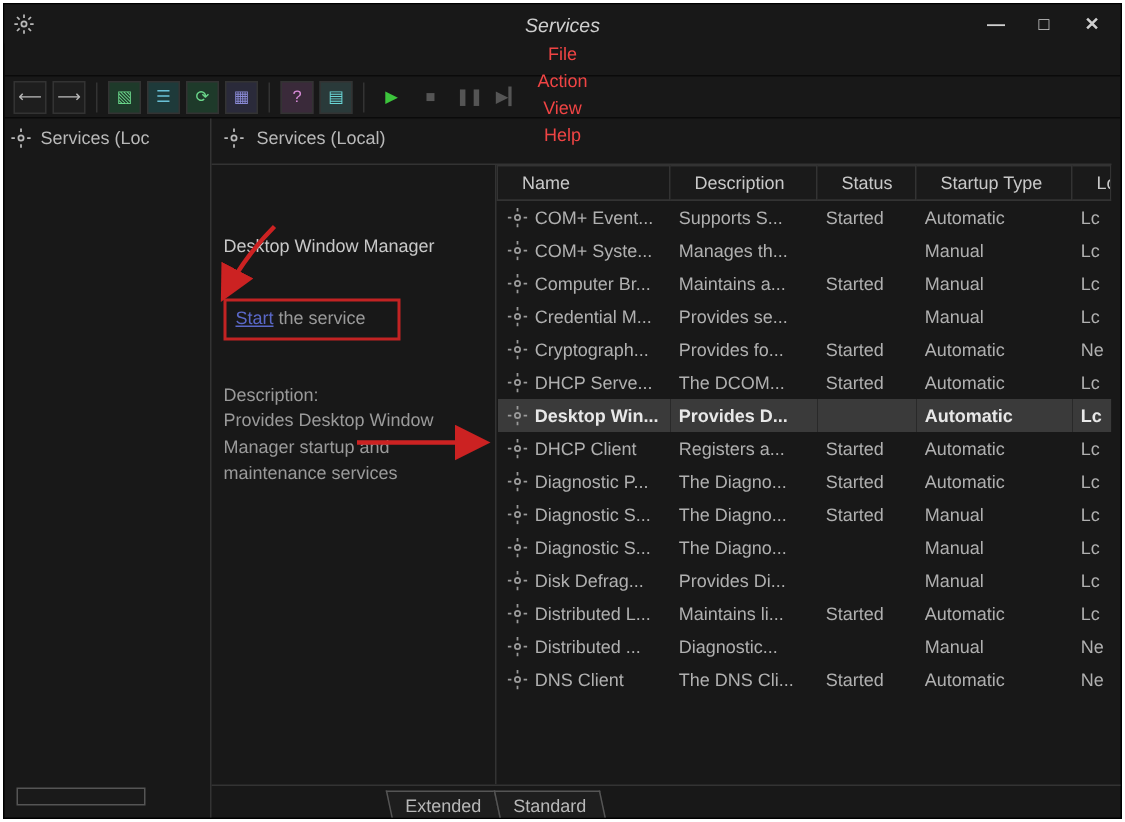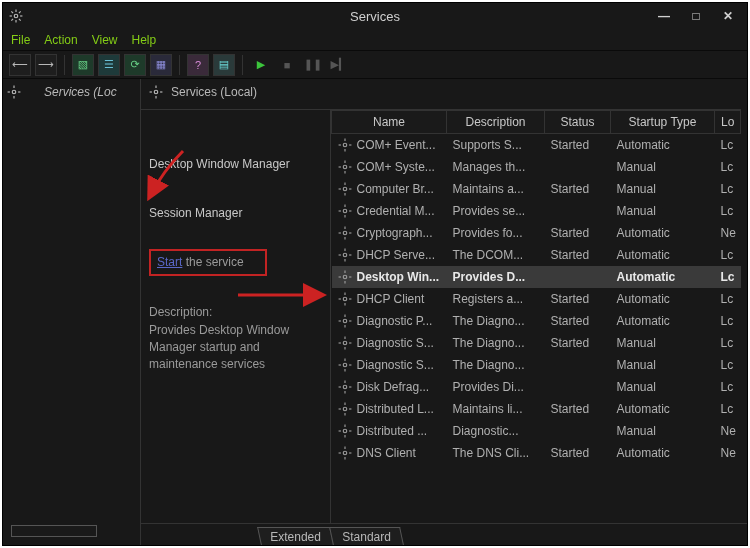--- a/index.html
+++ b/index.html
@@ -18,65 +18,66 @@
     border: 1px solid #000;
   }
   .titlebar {
     height: 26px; background: #181818;
     display: flex; align-items: center;
     padding: 0 6px;
     position: relative;
   }
   .titlebar .title-icon { margin-right: 6px; }
   .gear-svg { width: 14px; height: 14px; display: block; }
-  .titlebar .title { position:absolute; left:50%; transform:translateX(-50%); color:#cfcfcf; font-size:13px; }
+  .titlebar .title { position:absolute; left:50%; transform:translateX(-50%); color:#cfcfcf; font-size:13px;font-style:italic; }
   .winctl { margin-left: auto; display:flex; gap:18px; align-items:center; padding-right:6px;}
   .winctl span { width:14px; text-align:center; color:#cfcfcf; font-weight:bold; cursor:pointer; }
   .menubar {
     height: 22px; display:flex; align-items:center;
-    padding: 0 8px; gap: 14px; color:#84cc16;
+    padding: 0 8px; gap: 4px; color:#ef4444;
     border-bottom:1px solid #0a0a0a;
+    flex-direction:column;
   }
   .menubar span { cursor:pointer; }
   .toolbar {
     height: 28px; border-bottom:1px solid #0a0a0a;
     display:flex; align-items:center; gap:4px; padding:0 6px;
   }
   .tb-btn {
     width:22px; height:22px; display:flex; align-items:center; justify-content:center;
     border:1px solid #333; background:#1e1e1e; cursor:pointer; font-size:11px;
   }
   .tb-sep { width:1px; height:20px; background:#333; margin:0 3px; }
   .client {
     display:flex; height: calc(100% - 26px - 22px - 28px);
   }
   .left-pane {
     width:138px; border-right:1px solid #333; padding:6px 4px;
   }
-  .left-hdr { display:flex; align-items:center; gap:23px; white-space:nowrap;font-style:italic; }
+  .left-hdr { display:flex; align-items:center; gap:6px; white-space:nowrap; }
   .right-pane { flex:1; display:flex; flex-direction:column; }
   .rp-header {
     padding:6px 8px 10px 8px;
     display:flex; align-items:center; gap:8px;
   }
   .rp-body { flex:1; display:flex; border-top:1px solid #333; margin:0 6px 0 0; overflow:hidden; }
   .info-panel {
     width:190px; padding:14px 6px 6px 8px; border-right:1px solid #333;
     color:#9a9a9a; line-height:1.45;
     position: relative;
   }
   .info-name { color:#c8c8c8;margin-top:32px; }
   .start-row { margin-top:26px; border:2px solid #c22323; padding:3px 6px; width:118px; }
   .start-link { color:#5a68c8; text-decoration:underline; cursor:pointer; }
   .desc-lbl { margin-top:28px; }
   .table-wrap { flex:1; position:relative; overflow:hidden; }
   table { width:100%; border-collapse:collapse; table-layout:fixed; }
   th {
-    text-align:center; font-weight:normal; color:#c8c8c8;
-    background:#1a1a1a; border:1px solid #333; padding:4px 6px;
+    text-align:left; font-weight:normal; color:#c8c8c8;
+    background:#1a1a1a; border:1px solid #333; padding:4px 16px;
     height:22px; overflow:hidden; white-space:nowrap;
   }
   td {
     padding:3px 6px; white-space:nowrap; overflow:hidden; text-overflow:clip;
     color:#b0b0b0; height:22px;
   }
   tr.selected td { background:#3a3a3a; color:#e8e8e8; font-weight:600; }
   .name-cell { display:flex; align-items:center; gap:5px; }
   .col-name  { width:115px; }
   .col-desc  { width:98px; }
@@ -188,21 +189,20 @@
                 <line x1="19" y1="12" x2="23" y2="12"></line>
               </g>
             </svg>
         </span>
         <span>Services (Local)</span>
       </div>
 
       <div class="rp-body">
         <div class="info-panel">
           <div class="info-name">Desktop Window Manager</div>
-          <div class="info-name">Session Manager</div>
           <div class="start-row">
             <span class="start-link">Start</span><span> the service</span>
           </div>
           <div class="desc-lbl">Description:</div>
           <div>Provides Desktop Window</div>
           <div>Manager startup and</div>
           <div>maintenance services</div>
         </div>
 
         <div class="table-wrap">

